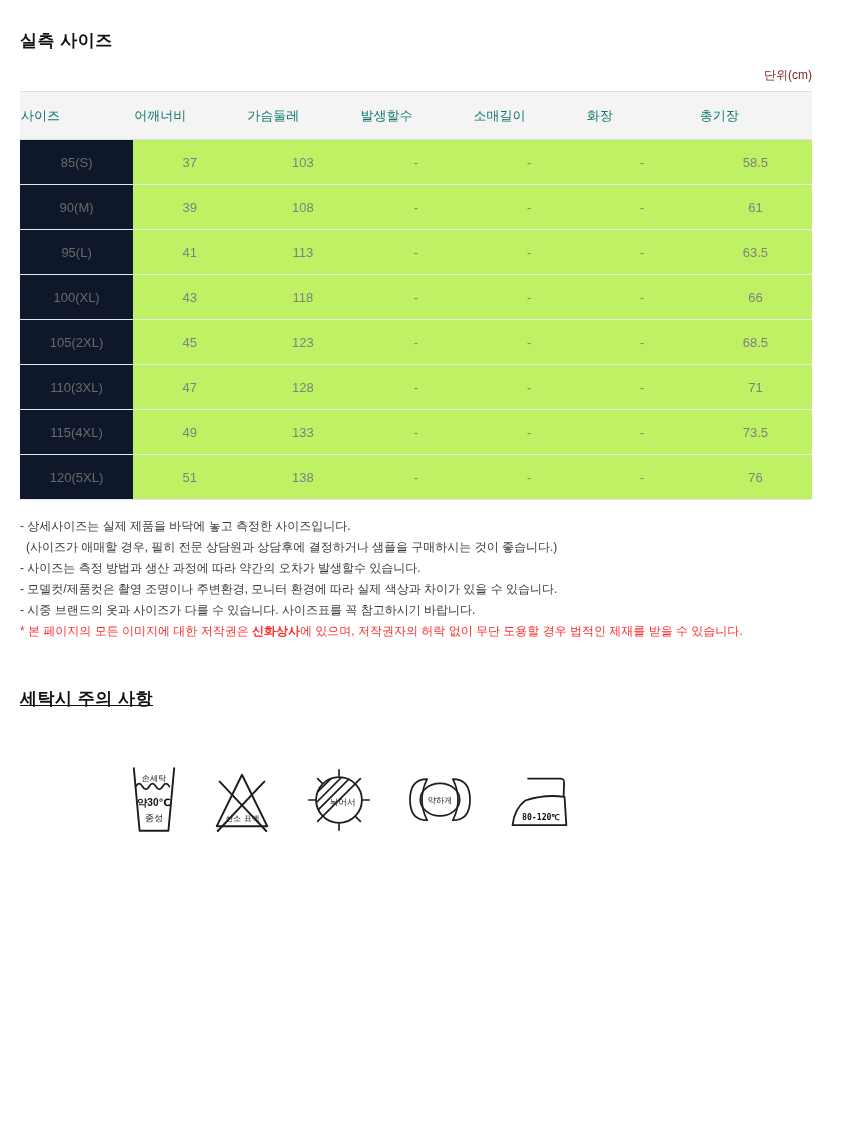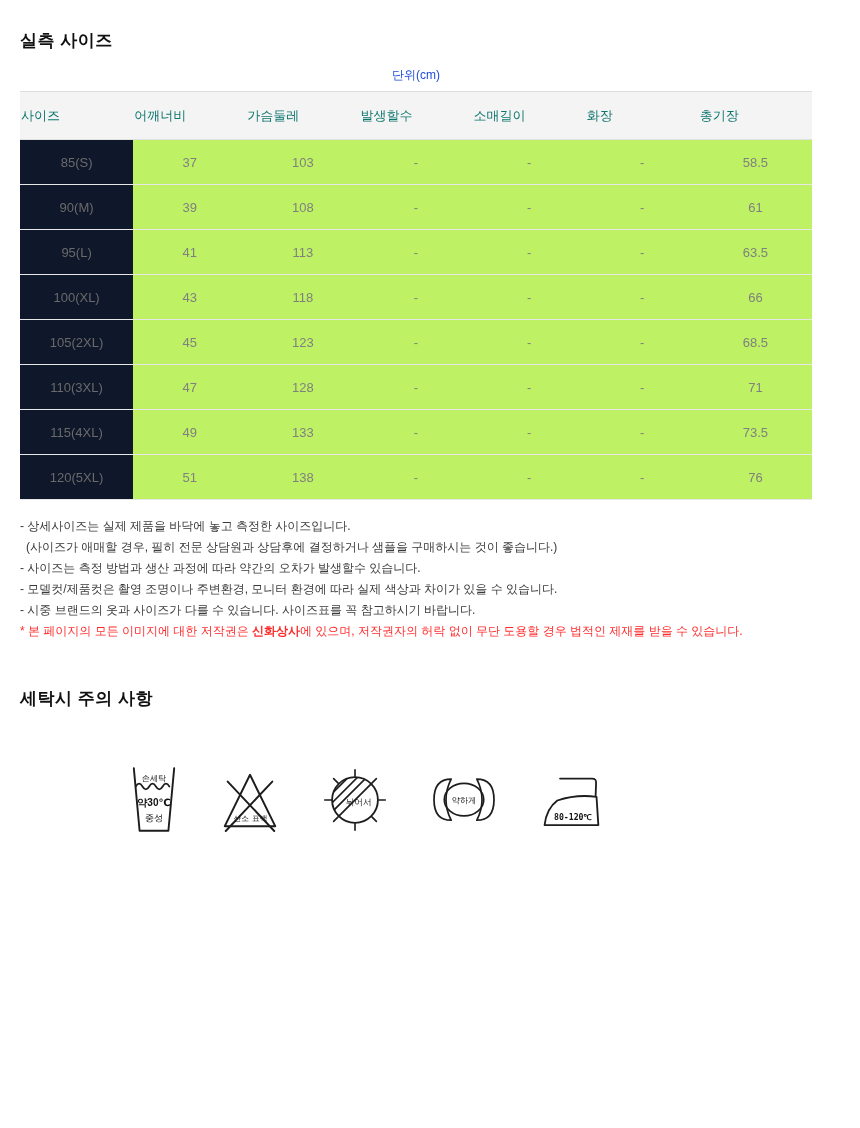--- a/index.html
+++ b/index.html
@@ -8,21 +8,21 @@
     font-family:"Liberation Sans","DejaVu Sans",sans-serif;
     color:#1a1a1a;position:relative;overflow:hidden;
   }
   .wrap{box-sizing:border-box;width:860px;padding:30px 48px 0 20px;}
 
   .section-title{
     font-size:17px;font-weight:700;color:#111;
     letter-spacing:.5px;line-height:1.3;
   }
   .unit-label{
-    text-align:center;font-size:12px;color:#1d4ed8;
+    text-align:right;font-size:12px;color:#7f1d1d;
     margin-top:15px;margin-bottom:7px;
   }
 
   table.size-table{
     width:100%;border-collapse:collapse;table-layout:fixed;
     border-top:1px solid #dedede;
   }
   table.size-table thead th{
     background:#f4f4f4;font-weight:400;font-size:13px;color:#0f766e;
     height:45px;border-bottom:1px solid #e0e0e0;text-align:left;
@@ -34,25 +34,25 @@
   table.size-table tbody td:first-child{
     background:#0f172a;color:#6a6a6a;
   }
 
   .notes{margin-top:16px;font-size:12px;color:#3a3a3a;line-height:21px;}
   .notes .note-line{white-space:nowrap;}
   .notes .indent{padding-left:6px;}
   .copyright-line{color:#ff2b2b;white-space:nowrap;}
   .copyright-line b{font-weight:700;}
 
-  .wash-title{margin-top:46px;}
+  .wash-title{margin-top:46px;text-decoration:underline;}
 
   .care-icons{
     margin-top:56px;display:flex;align-items:center;
-    gap:40px;padding-left:110px;
+    gap:32px;padding-left:110px;
   }
   .icon-box{display:flex;align-items:center;justify-content:center;}
   .care-icons svg{display:block;}
   .care-icons .stroke{fill:none;stroke:#1d1d1d;stroke-width:2;stroke-linecap:round;stroke-linejoin:round;}
   .care-icons .thin{stroke-width:1.8;}
   .care-icons text{
     font-family:"Liberation Sans","DejaVu Sans",sans-serif;
     fill:#111;text-anchor:middle;
   }
   .care-icons text.bold{font-weight:700;}

